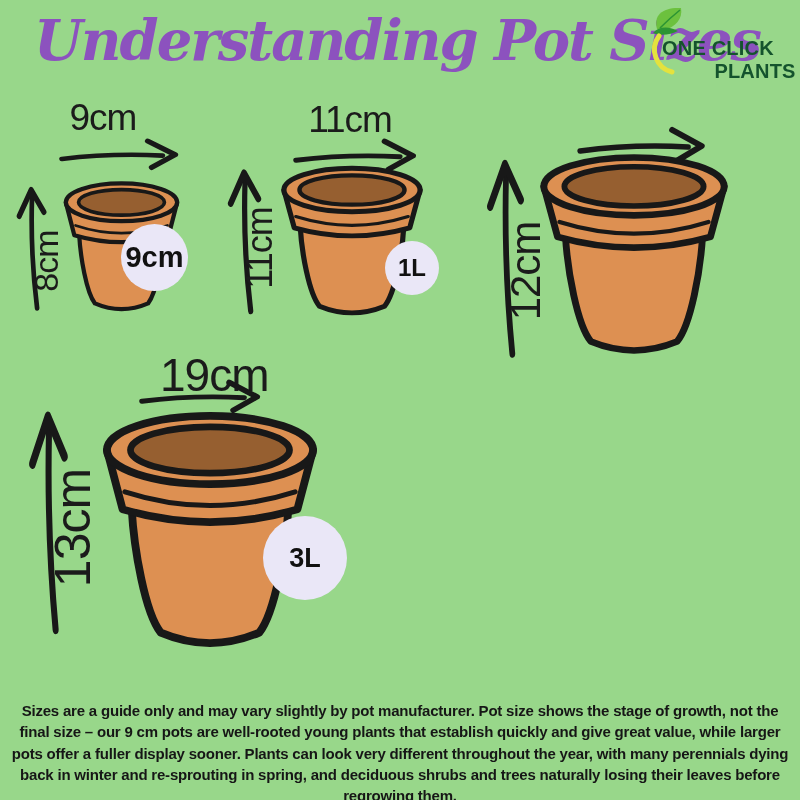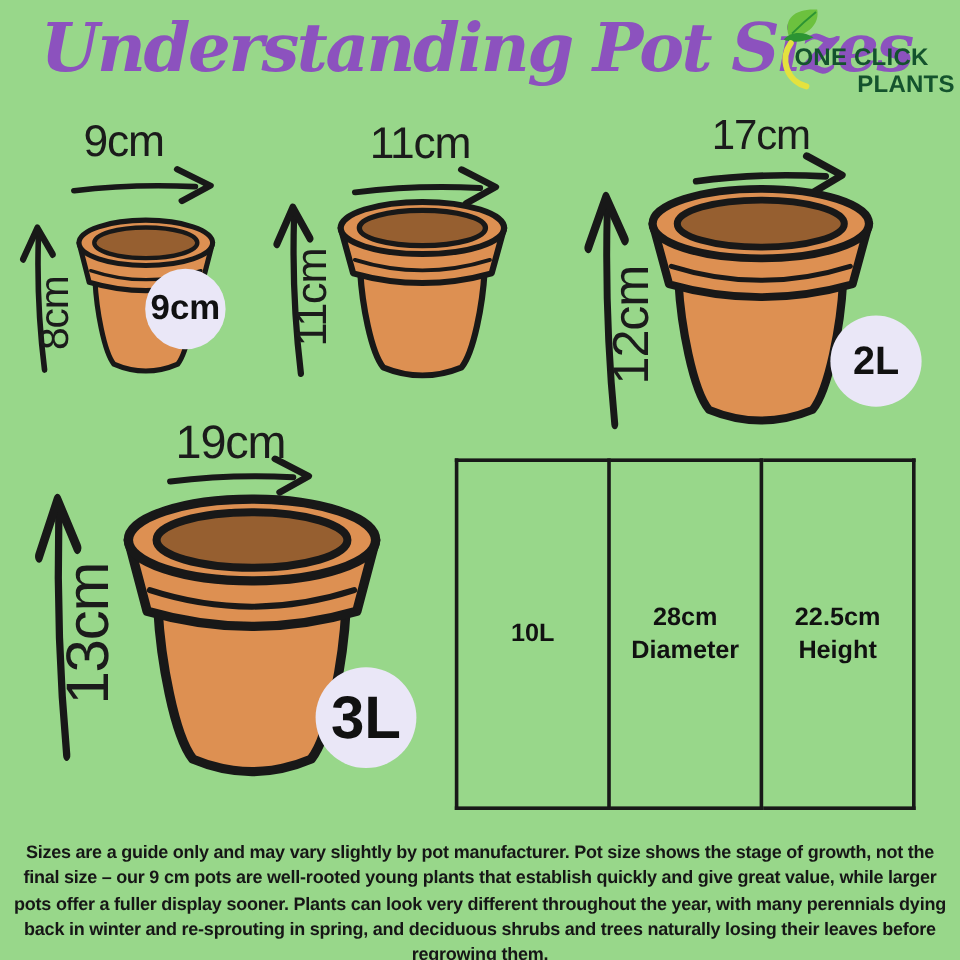--- a/index.html
+++ b/index.html
@@ -101,58 +101,46 @@
   <svg class="arrow" style="left:291px;top:136px" width="131" height="36" viewBox="0 0 130 40" preserveAspectRatio="none">
       <use href="#arrowHShape"></use>
     </svg>
   <svg class="arrow" style="left:226px;top:166px" width="38" height="152" viewBox="0 0 40 130" preserveAspectRatio="none">
       <use href="#arrowVShape"></use>
     </svg>
   <div class="dim-label rot" style="left:210px;top:228px;width:100px;height:40px;line-height:40px;font-size:36px">11cm</div>
   <svg class="potsvg" style="left:278px;top:162px" width="148" height="161" viewBox="0 0 200 230" preserveAspectRatio="none">
       <use href="#potShape"></use>
     </svg>
+  <div class="badge" style="left:385px;top:241px;width:54px;height:54px;font-size:24px">1L</div>
 
-  <div class="dim-label" style="left:584px;top:93px;width:100px;font-size:35px">17cm</div>
   <svg class="arrow" style="left:575px;top:124px" width="136" height="40" viewBox="0 0 130 40" preserveAspectRatio="none">
       <use href="#arrowHShape"></use>
     </svg>
   <svg class="arrow" style="left:485px;top:155px" width="42" height="208" viewBox="0 0 40 130" preserveAspectRatio="none">
       <use href="#arrowVShape"></use>
     </svg>
   <div class="dim-label rot" style="left:468px;top:251px;width:116px;height:40px;line-height:40px;font-size:42px">12cm</div>
   <svg class="potsvg" style="left:536px;top:149px" width="196" height="215" viewBox="0 0 200 230" preserveAspectRatio="none">
       <use href="#potShape"></use>
     </svg>
-  <div class="badge" style="left:692px;top:263px;width:76px;height:76px;font-size:33px">2L</div>
 
-  <div class="dim-label" style="left:142px;top:348px;width:100px;font-size:39px">19cm</div>
+  <div class="dim-label" style="left:160px;top:348px;width:100px;font-size:46px">19cm</div>
   <svg class="arrow" style="left:137px;top:377px" width="129" height="36" viewBox="0 0 130 40" preserveAspectRatio="none">
       <use href="#arrowHShape"></use>
     </svg>
   <svg class="arrow" style="left:27px;top:406px" width="44" height="234" viewBox="0 0 40 130" preserveAspectRatio="none">
       <use href="#arrowVShape"></use>
     </svg>
   <div class="dim-label rot" style="left:3px;top:503px;width:140px;height:50px;line-height:50px;font-size:50px">13cm</div>
   <svg class="potsvg" style="left:98px;top:406px" width="224" height="253" viewBox="0 0 200 230" preserveAspectRatio="none">
       <use href="#potShape"></use>
     </svg>
-  <div class="badge" style="left:263px;top:556px;width:84px;height:84px;font-size:50px">3L</div>
+  <div class="badge" style="left:263px;top:516px;width:84px;height:84px;font-size:27px">3L</div>
 
   <table class="size-table">
     <tbody>
-      <tr>
-        <td>10L</td>
-        <td>
-          <div>28cm</div>
-          <div>Diameter</div>
-        </td>
-        <td>
-          <div>22.5cm</div>
-          <div>Height</div>
-        </td>
-      </tr>
     </tbody>
   </table>
 
   <p class="footer">Sizes are a guide only and may vary slightly by pot manufacturer. Pot size shows the stage of growth, not the final size – our 9 cm pots are well-rooted young plants that establish quickly and give great value, while larger pots offer a fuller display sooner. Plants can look very different throughout the year, with many perennials dying back in winter and re-sprouting in spring, and deciduous shrubs and trees naturally losing their leaves before regrowing them.</p>
 
 </div>
 
 </body></html>

